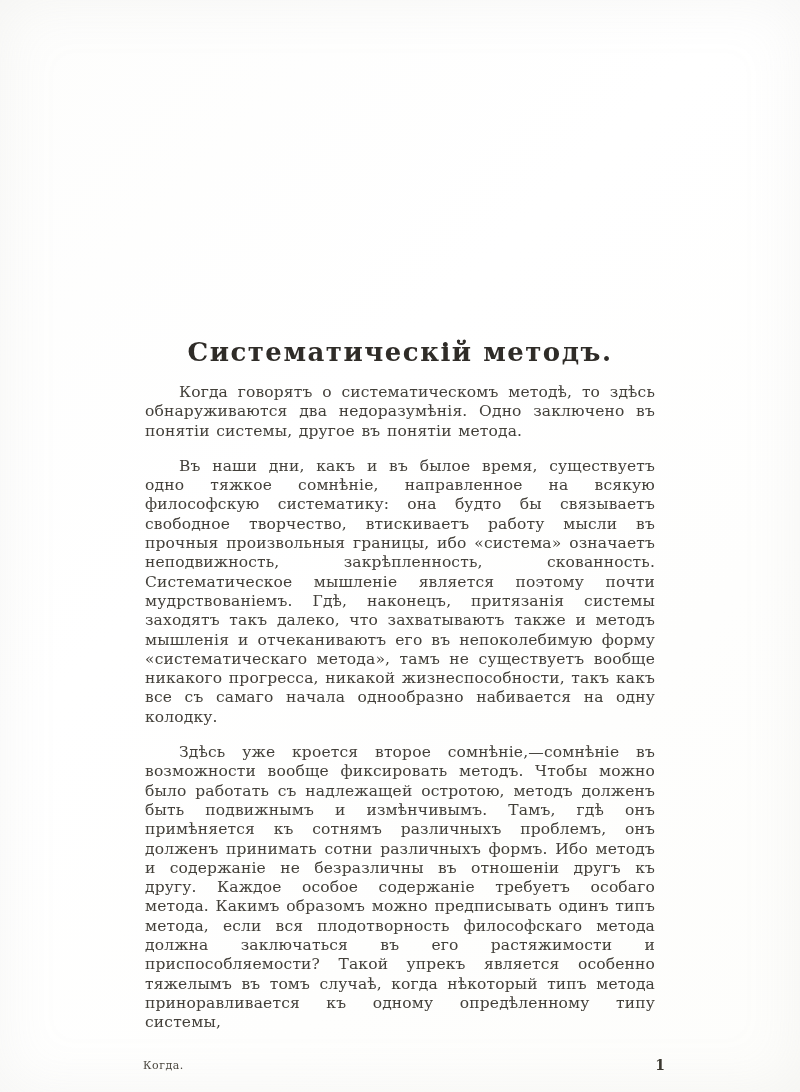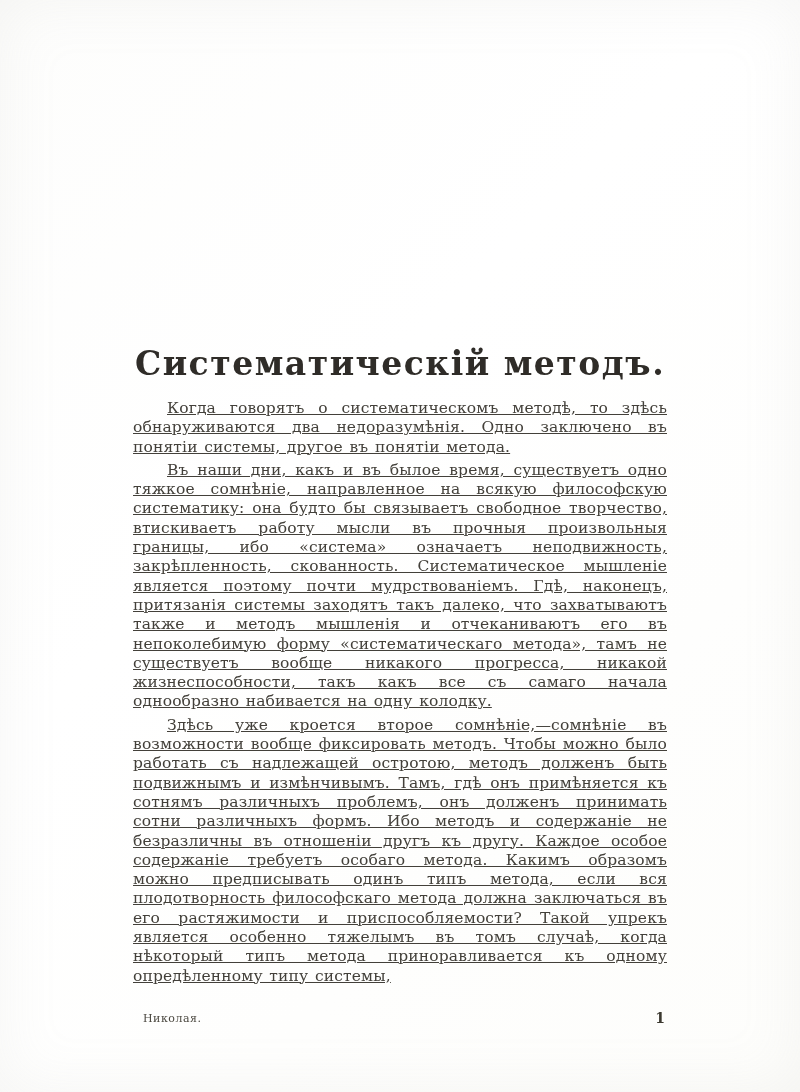--- a/index.html
+++ b/index.html
@@ -20,45 +20,44 @@
     background: linear-gradient(135deg, #fdfdfc 0%, #ffffff 40%, #fdfdfb 100%);
     box-shadow: inset 0 0 60px rgba(180,180,170,0.12);
     box-sizing: border-box;
     padding-top: 336px;
   }
   .text-column {
     width: 542px;
     margin: 0 auto;
   }
   .title {
-    margin: 8px 0 16px 0;
+    margin: 1px 0 16px 0;
     text-align: center;
-    font-size: 33px;
+    font-size: 26px;
     font-weight: bold;
     letter-spacing: 1.5px;
     color: #2f2c28;
   }
   .subtitle {
     margin: 0 0 26px 0;
     text-align: center;
     font-size: 20px;
     font-weight: normal;
     letter-spacing: 0.4px;
     color: #39362f;
   }
   .body-text p {
-    margin: 4px;
+    margin: 16px;
     font-size: 15.5px;
     line-height: 19.3px;
     text-align: justify;
     text-indent: 34px;
     color: #43403a;
     letter-spacing: 0.15px;
     word-spacing: 1.5px;
-    text-decoration: underline;
   }
   .footer {
     width: 542px;
     margin: 24px auto 0 auto;
     position: relative;
     height: 18px;
   }
   .footer-left {
     position: absolute;
     left: 14px;
@@ -82,16 +81,16 @@
 <div class="page">
   <div class="text-column">
     <h1 class="title">Систематическій методъ.</h1>
     <div class="body-text">
       <p>Когда говорятъ о систематическомъ методѣ, то здѣсь обнаруживаются два недоразумѣнія. Одно заключено въ понятіи системы, другое въ понятіи метода.</p>
       <p>Въ наши дни, какъ и въ былое время, существуетъ одно тяжкое сомнѣніе, направленное на всякую философскую систематику: она будто бы связываетъ свободное творчество, втискиваетъ работу мысли въ прочныя произвольныя границы, ибо «система» означаетъ неподвижность, закрѣпленность, скованность. Систематическое мышленіе является поэтому почти мудрствованіемъ. Гдѣ, наконецъ, притязанія системы заходятъ такъ далеко, что захватываютъ также и методъ мышленія и отчеканиваютъ его въ непоколебимую форму «систематическаго метода», тамъ не существуетъ вообще никакого прогресса, никакой жизнеспособности, такъ какъ все съ самаго начала однообразно набивается на одну колодку.</p>
       <p>Здѣсь уже кроется второе сомнѣніе,—сомнѣніе въ возможности вообще фиксировать методъ. Чтобы можно было работать съ надлежащей остротою, методъ долженъ быть подвижнымъ и измѣнчивымъ. Тамъ, гдѣ онъ примѣняется къ сотнямъ различныхъ проблемъ, онъ долженъ принимать сотни различныхъ формъ. Ибо методъ и содержаніе не безразличны въ отношеніи другъ къ другу. Каждое особое содержаніе требуетъ особаго метода. Какимъ образомъ можно предписывать одинъ типъ метода, если вся плодотворность философскаго метода должна заключаться въ его растяжимости и приспособляемости? Такой упрекъ является особенно тяжелымъ въ томъ случаѣ, когда нѣкоторый типъ метода приноравливается къ одному опредѣленному типу системы,</p>
     </div>
   </div>
   <div class="footer">
-    <span class="footer-left">Николая.</span>
+    <span class="footer-left">Когда.</span>
     <span class="footer-right">1</span>
   </div>
 </div>
 
 </body></html>

